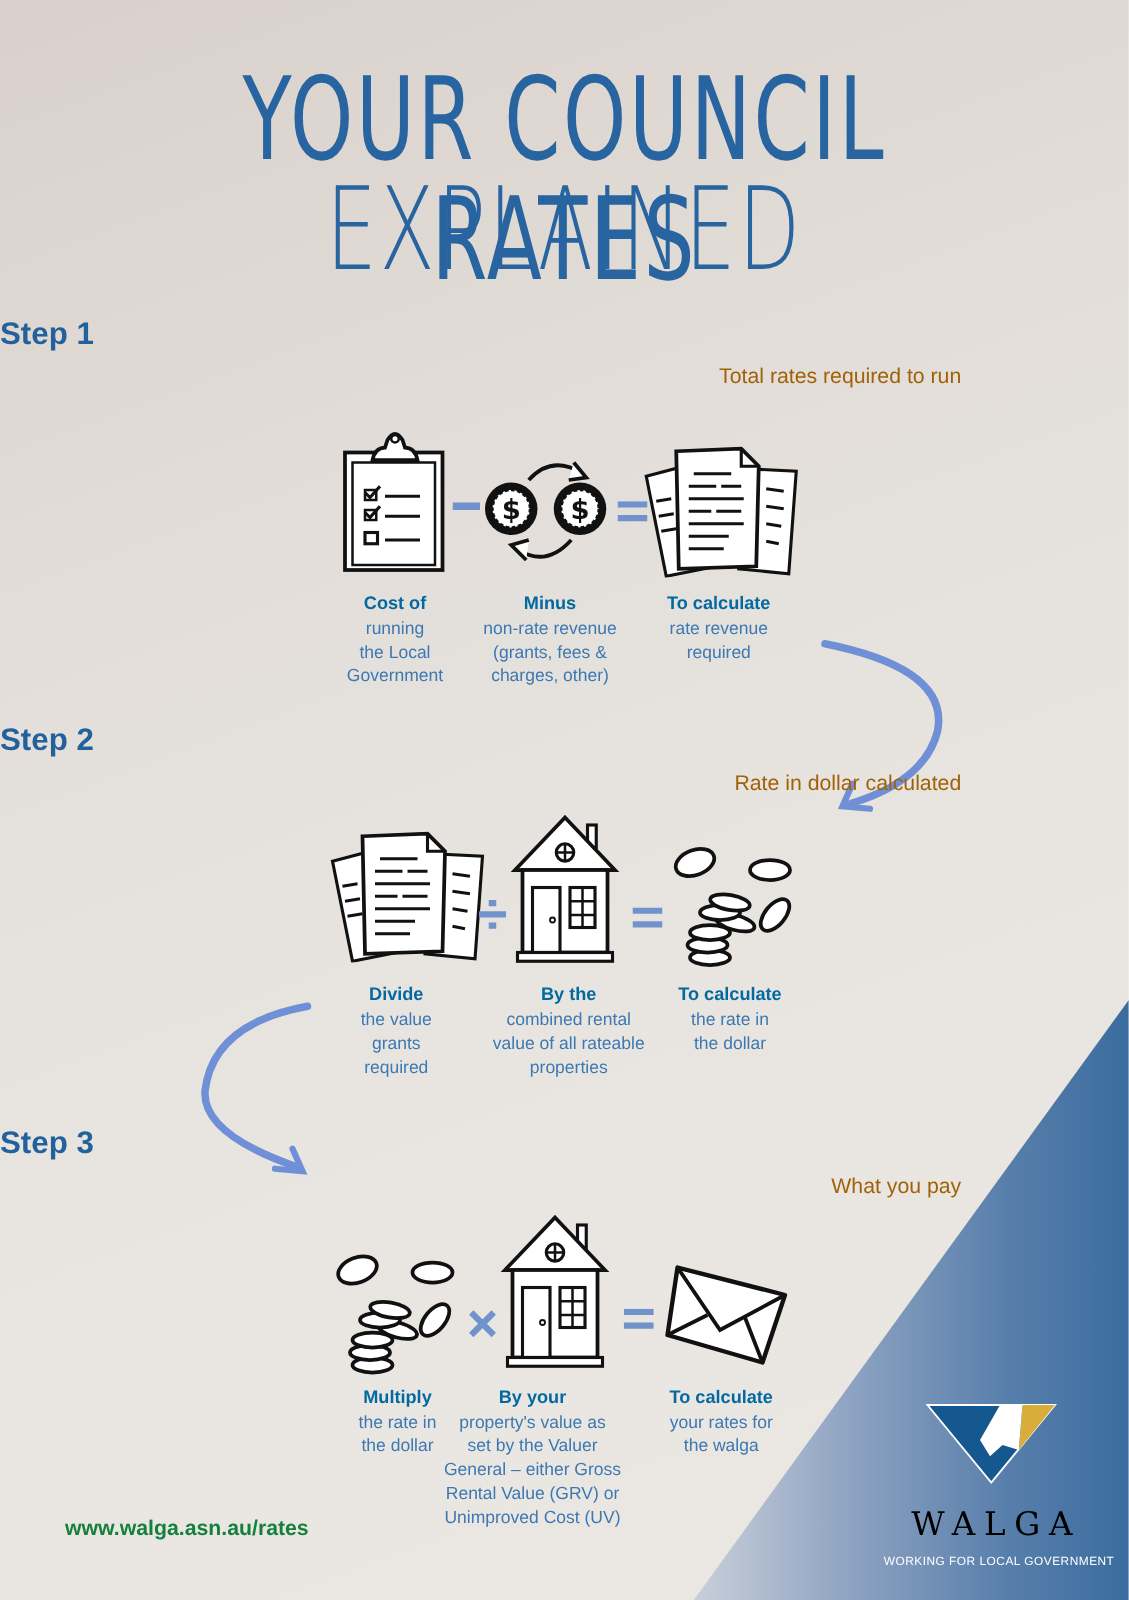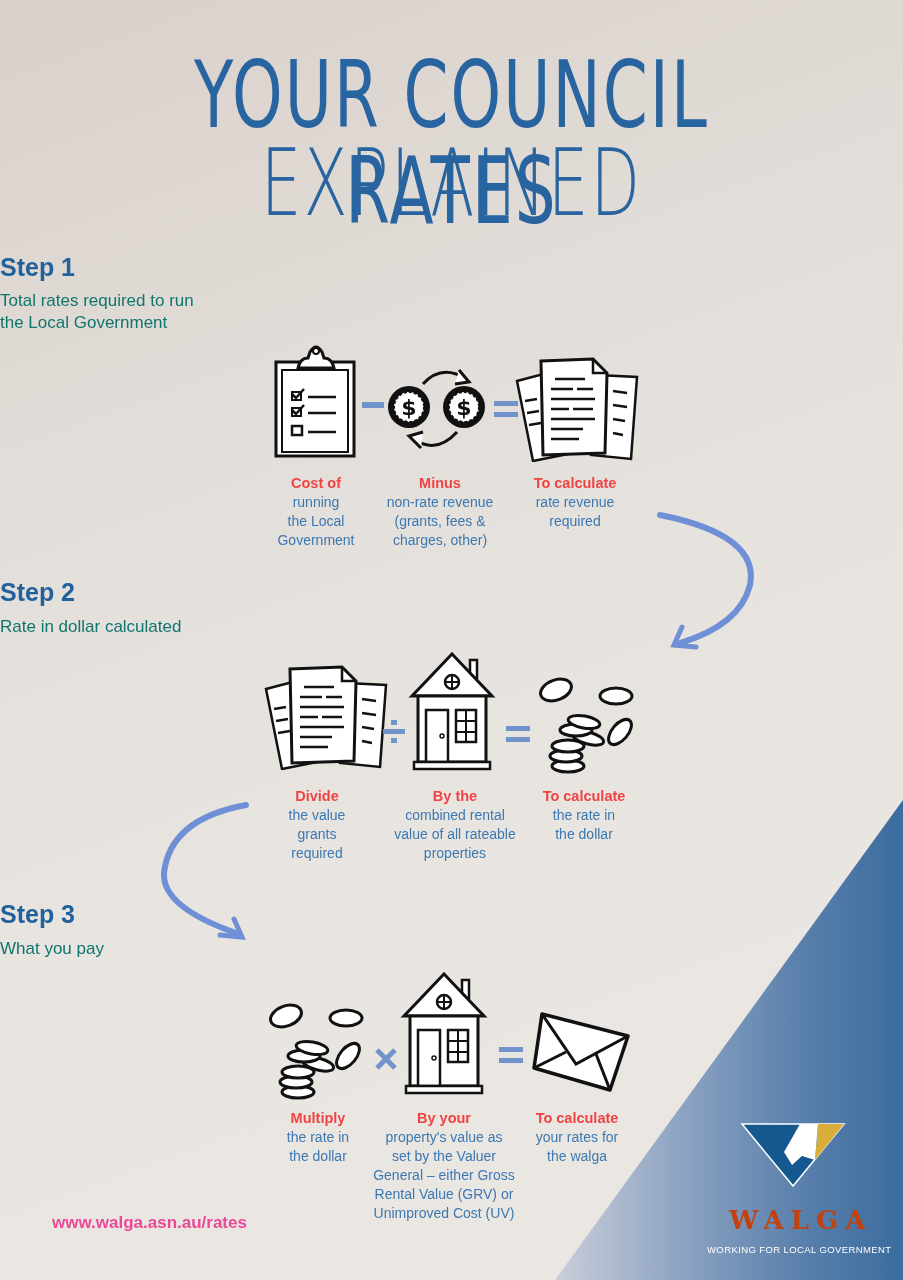--- a/index.html
+++ b/index.html
@@ -5,28 +5,28 @@
   html,body{margin:0;padding:0;}
   body{width:903px;height:1280px;position:relative;overflow:hidden;
     background:linear-gradient(160deg,#d9d0cb 0%,#e2ddd8 30%,#e8e5e0 60%,#ebe8e4 100%);
     font-family:"Liberation Sans",sans-serif;color:#2b6aa5;}
   .corner{position:absolute;left:0;top:0;width:903px;height:1280px;pointer-events:none;}
   .title{position:absolute;left:0;width:903px;text-align:center;font-family:"DejaVu Sans",sans-serif;
     color:#28649f;font-weight:300;letter-spacing:3px;transform:scaleX(0.7);transform-origin:center;}
   .t1{top:48px;font-size:92px;line-height:96px;font-weight:normal;}
   .t2{top:136px;font-size:92px;line-height:96px;}
   .step-h{position:absolute;left:0;width:903px;font-size:25px;font-weight:bold;color:#23619d;}
-  .step-sub{position:absolute;left:0;width:769px;text-align:left;font-size:17px;line-height:22px;color:#0f766e;}
+  .step-sub{position:absolute;left:0;width:769px;text-align:right;font-size:17px;line-height:22px;color:#a16207;}
   .cap{position:absolute;text-align:center;font-size:14px;line-height:19px;color:#3c78b2;}
-  .cap b{display:block;color:#ef4444;font-size:14.5px;}
+  .cap b{display:block;color:#0369a1;font-size:14.5px;}
   .icon{position:absolute;}
   .op{position:absolute;}
-  .url{position:absolute;left:52px;top:1213px;font-size:17px;font-weight:bold;color:#ec4899;}
+  .url{position:absolute;left:52px;top:1213px;font-size:17px;font-weight:bold;color:#15803d;}
   .walga{position:absolute;left:729px;top:1205px;font-family:"DejaVu Serif",serif;font-size:26px;
-    letter-spacing:7px;color:#c2410c;font-weight:bold;}
+    letter-spacing:7px;color:#000000;}
   .walga-sub{position:absolute;left:707px;top:1244px;font-size:9.5px;letter-spacing:0.4px;color:#ffffff;text-align:center;}
 </style>
 </head>
 <body>
 
 <svg class="corner" viewBox="0 0 903 1280" width="903" height="1280">
   <defs>
     <linearGradient id="tg" x1="560" y1="0" x2="903" y2="0" gradientUnits="userSpaceOnUse">
       <stop offset="0" stop-color="#c7cdd9"></stop>
       <stop offset="0.35" stop-color="#8ea3c2"></stop>
@@ -36,21 +36,20 @@
   </defs>
   <polygon points="903,800 903,1280 555,1280" fill="url(#tg)"></polygon>
 </svg>
 
 <div class="title t1">YOUR COUNCIL RATES</div>
 <div class="title t2">EXPLAINED</div>
 
 <div class="step-h" style="top:253px">Step 1</div>
 <div class="step-sub" style="top:290px">
   <div>Total rates required to run</div>
-  <div>the Local Government</div>
 </div>
 
 <svg class="icon" style="left:272px;top:342px" width="88" height="118" viewBox="0 0 88 118">
   <rect x="4" y="20" width="78" height="94" fill="#fff" stroke="#111" stroke-width="3"></rect>
   <rect x="10" y="28" width="66" height="82" fill="#fff" stroke="#111" stroke-width="2"></rect>
   <path d="M26 26 Q28 16 36 16 L38 10 Q44 0 50 10 L52 16 Q60 16 62 26 Z" fill="#fff" stroke="#111" stroke-width="3"></path>
   <circle cx="44" cy="9" r="3" fill="none" stroke="#111" stroke-width="2"></circle>
   <rect x="20" y="50" width="9" height="8" fill="none" stroke="#111" stroke-width="2"></rect>
   <path d="M20 52 l4 4 l8 -9" fill="none" stroke="#111" stroke-width="2.5"></path>
   <line x1="36" y1="55" x2="64" y2="55" stroke="#111" stroke-width="2.5"></line>
@@ -264,21 +263,21 @@
   <polyline points="12,4 46,54 98,26" fill="none" stroke="#111" stroke-width="3"></polyline>
   <line x1="4" y1="58" x2="36" y2="42" stroke="#111" stroke-width="3"></line>
   <line x1="80" y1="80" x2="66" y2="44" stroke="#111" stroke-width="3"></line>
 </svg>
 
 <div class="cap" style="left:272px;top:1109px;width:92px">
   <b>Multiply</b>
   <div>the rate in</div>
   <div>the dollar</div>
 </div>
-<div class="cap" style="left:368px;top:1109px;width:152px">
+<div class="cap" style="left:350px;top:1109px;width:152px">
   <b>By your</b>
   <div>property's value as</div>
   <div>set by the Valuer</div>
   <div>General – either Gross</div>
   <div>Rental Value (GRV) or</div>
   <div>Unimproved Cost (UV)</div>
 </div>
 <div class="cap" style="left:526px;top:1109px;width:102px">
   <b>To calculate</b>
   <div>your rates for</div>

